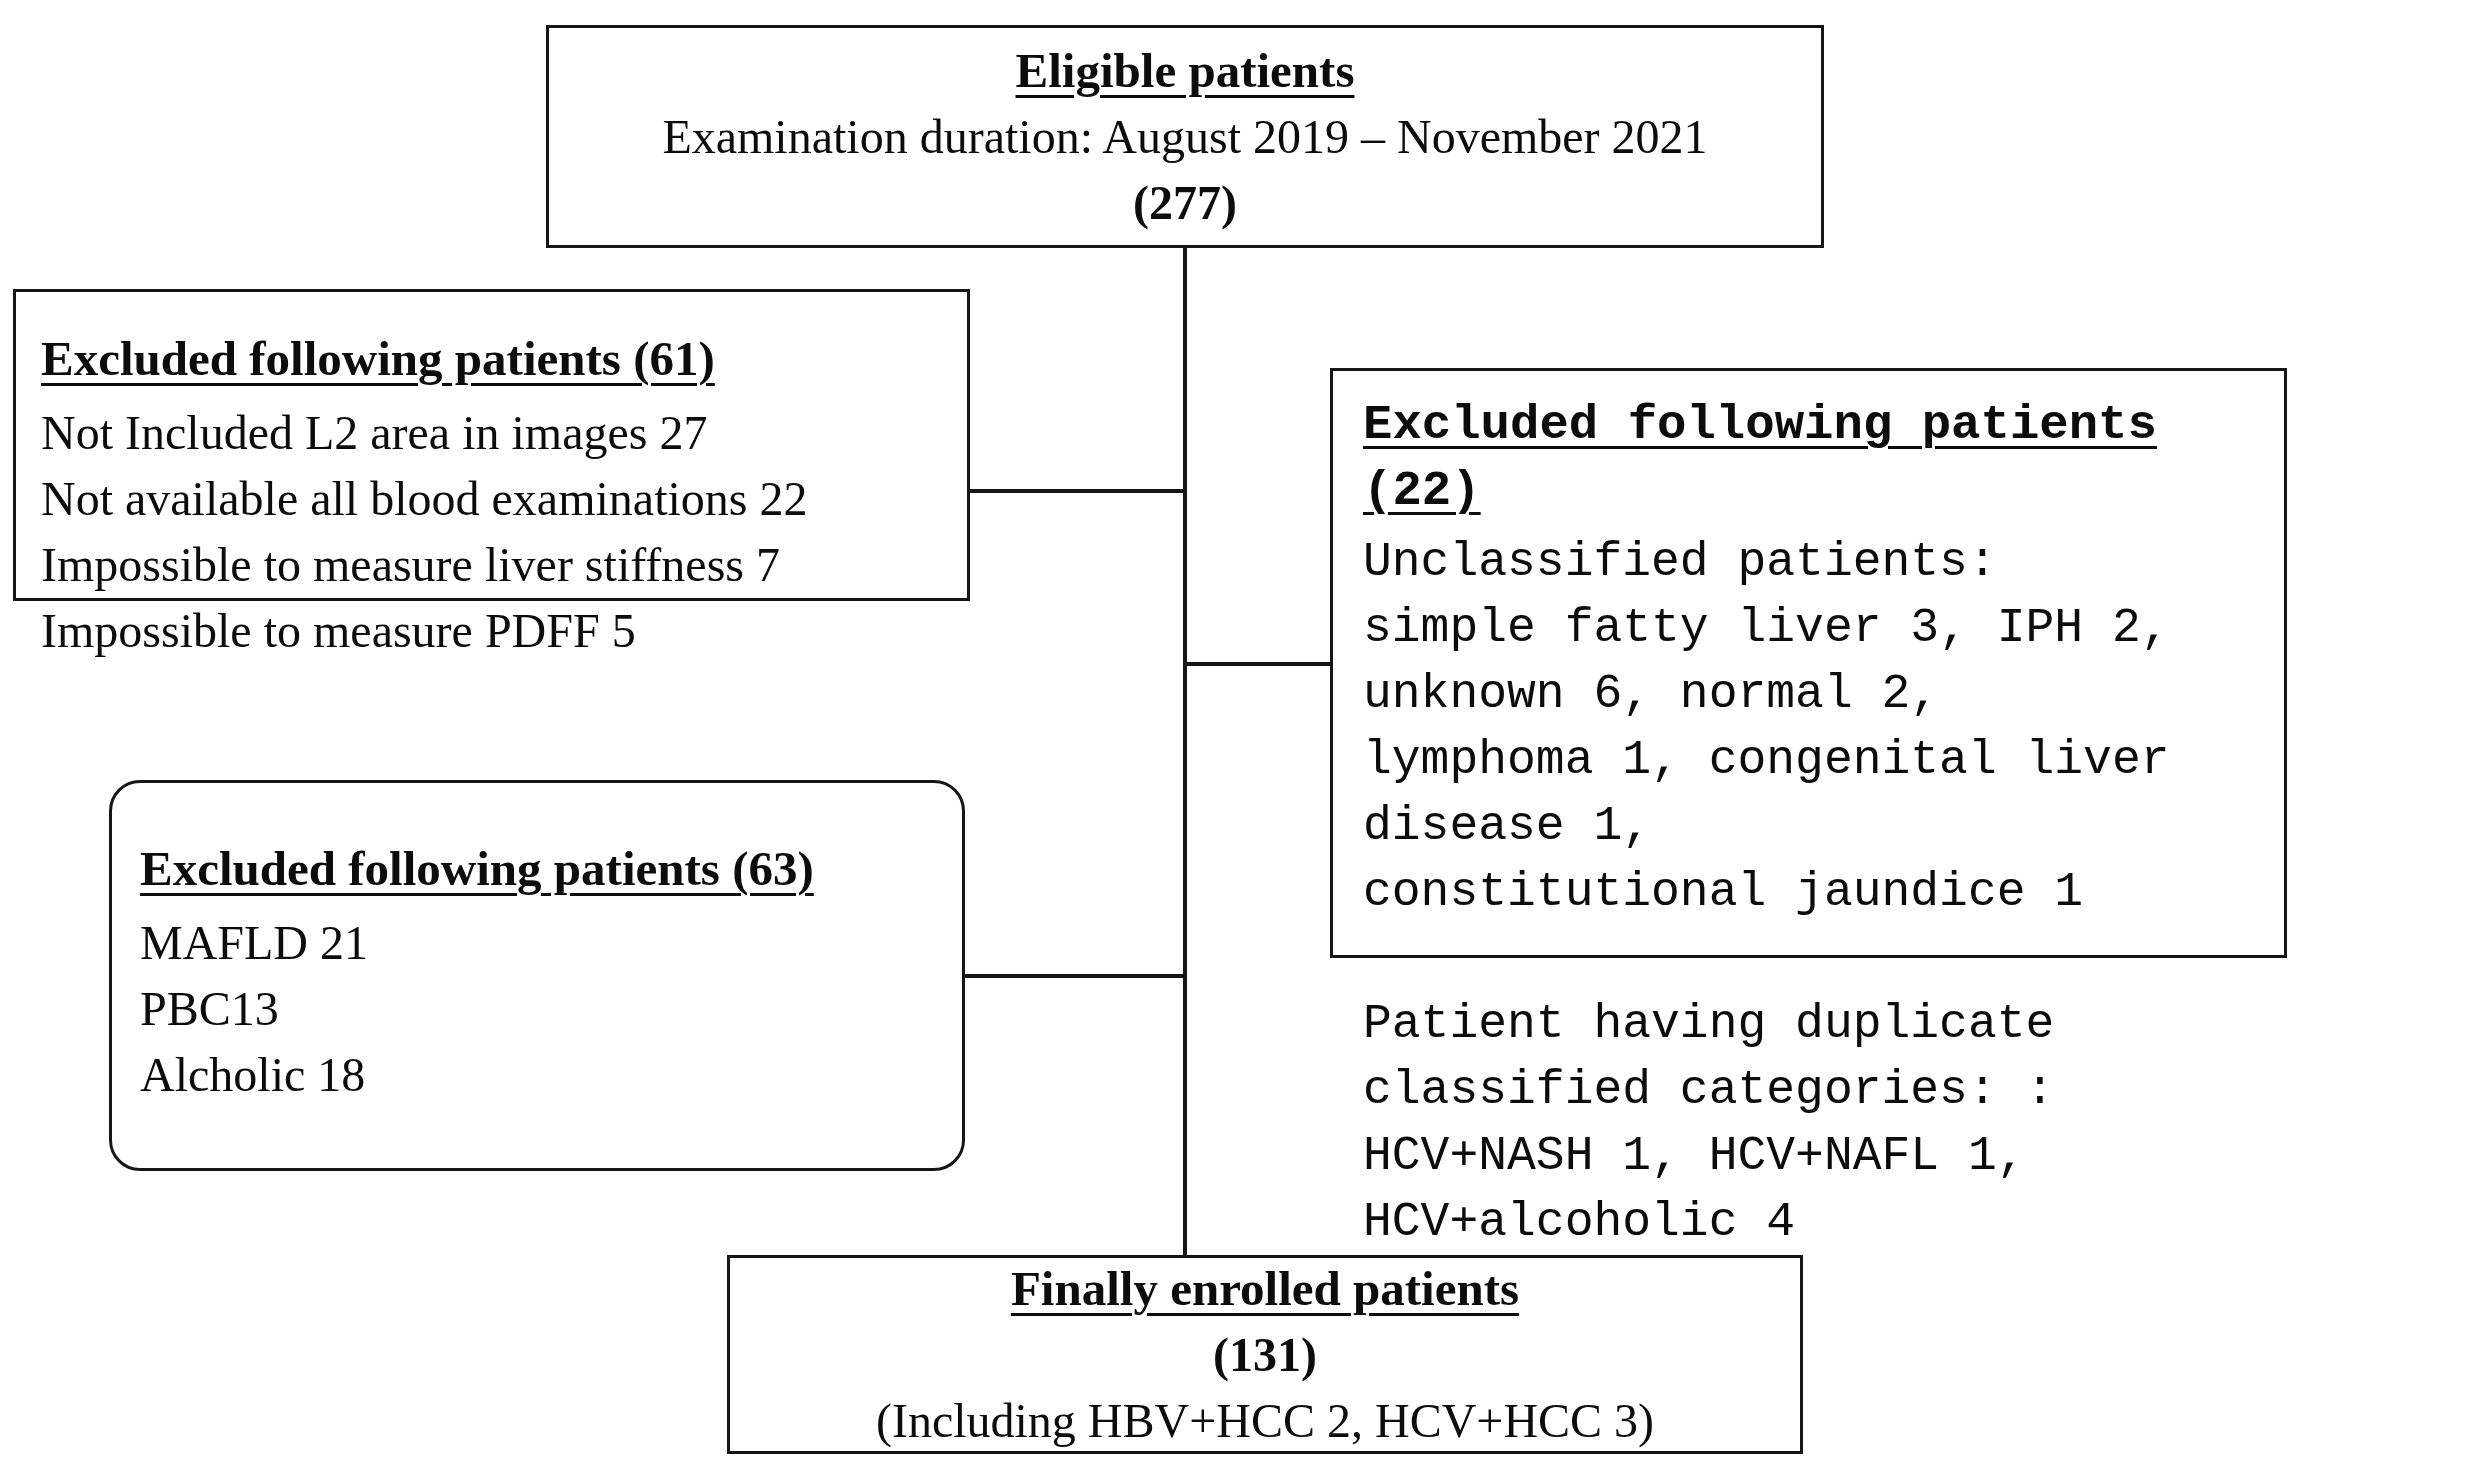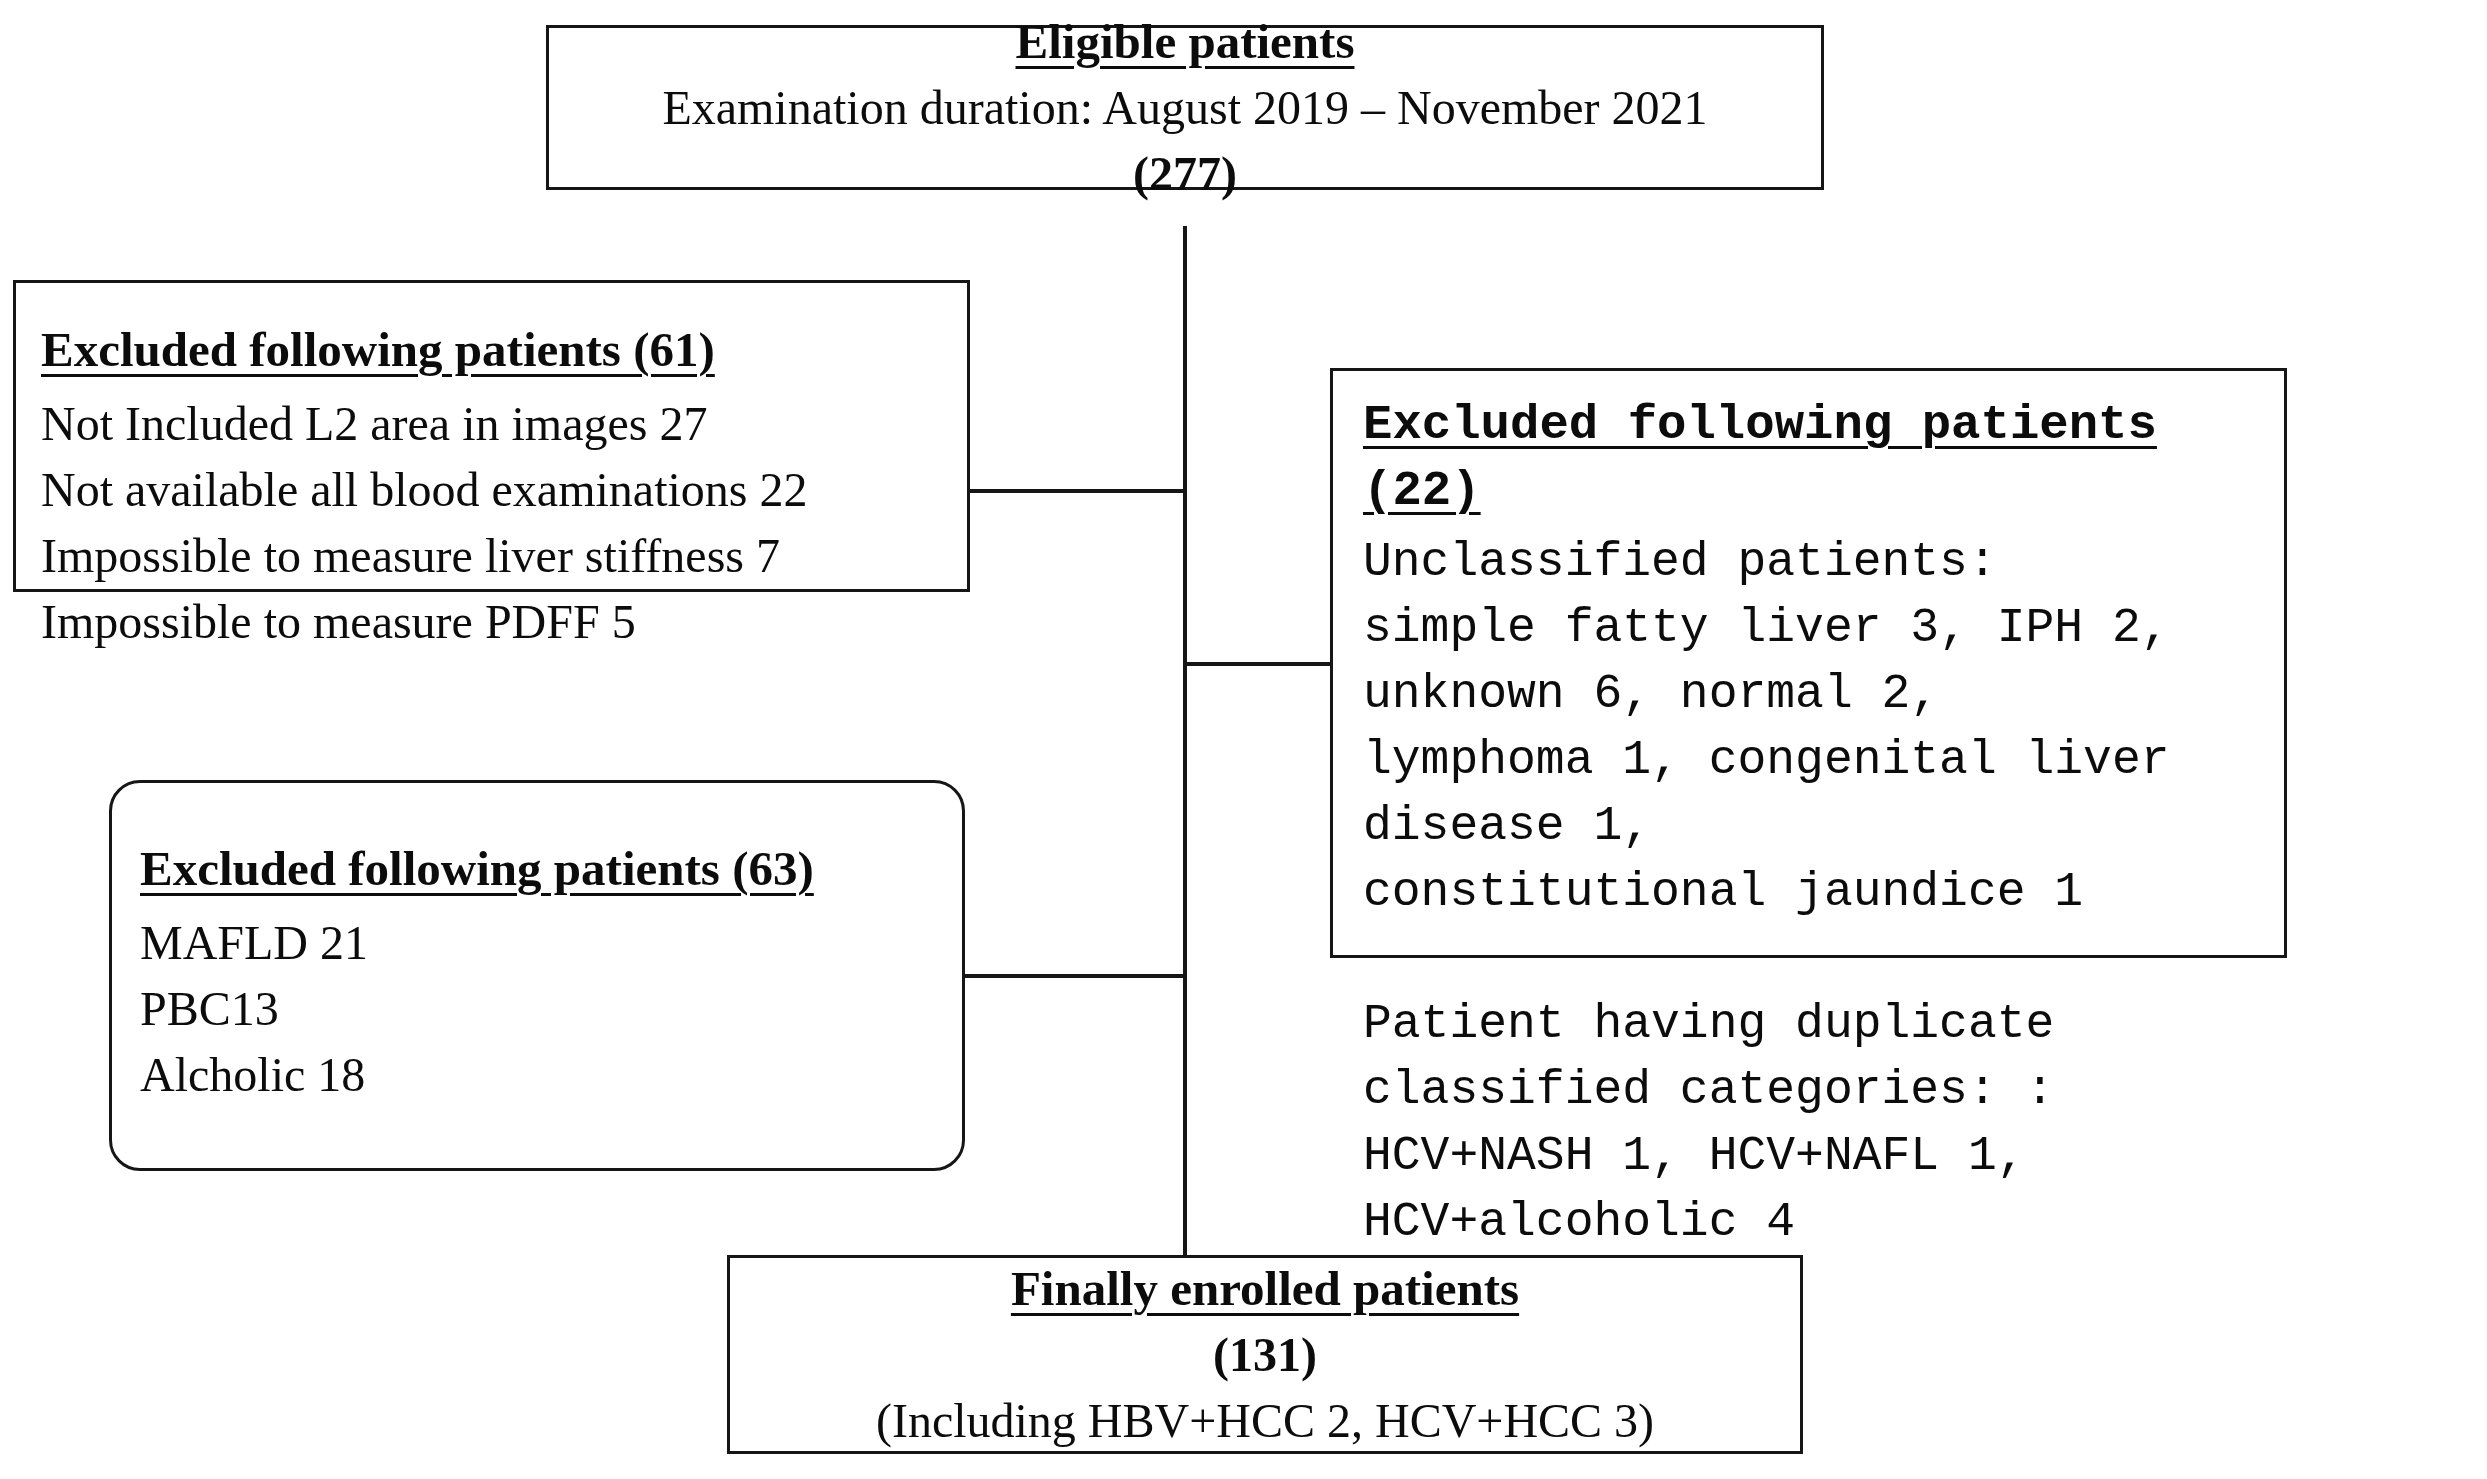--- a/index.html
+++ b/index.html
@@ -34,22 +34,22 @@
   .box .line {
     white-space: pre-wrap;
   }
   .bold { font-weight: bold; }
   .centered {
     text-align: center;
     display: flex;
     flex-direction: column;
     justify-content: center;
   }
-  #box-eligible   { left: 546px;  top: 25px;   width: 1278px; height: 165px; text-align: center; }
-  #box-excl61     { left: 13px;   top: 280px;  width: 957px; height: 312px; padding: 34px 22px 0 25px; }
+  #box-eligible   { left: 546px;  top: 25px;   width: 1278px; height: 223px; text-align: center; }
+  #box-excl61     { left: 13px;   top: 289px;  width: 957px; height: 312px; padding: 34px 22px 0 25px; }
   #box-excl22     { left: 1330px; top: 368px;  width: 957px; height: 590px; padding: 21.3px 16.4px 0 30px; font-family: Liberation Mono, monospace; }
   #box-excl63     { left: 109px;  top: 780px;  width: 856px; height: 391px; padding: 53px 8px 0 28px; border-radius: 31px; }
   #box-enrolled   { left: 727px;  top: 1255px; width: 1076px; height: 199px; }
   #box-excl61 .title, #box-excl63 .title { margin-bottom: 8.2px; }
   #box-excl22 .title { margin-bottom: 5px; }
   .connector {
     position: absolute;
     background: #161616;
   }
   #line-spine { left: 1183px; top: 226px; width: 4.1px;   height: 1031px; }

